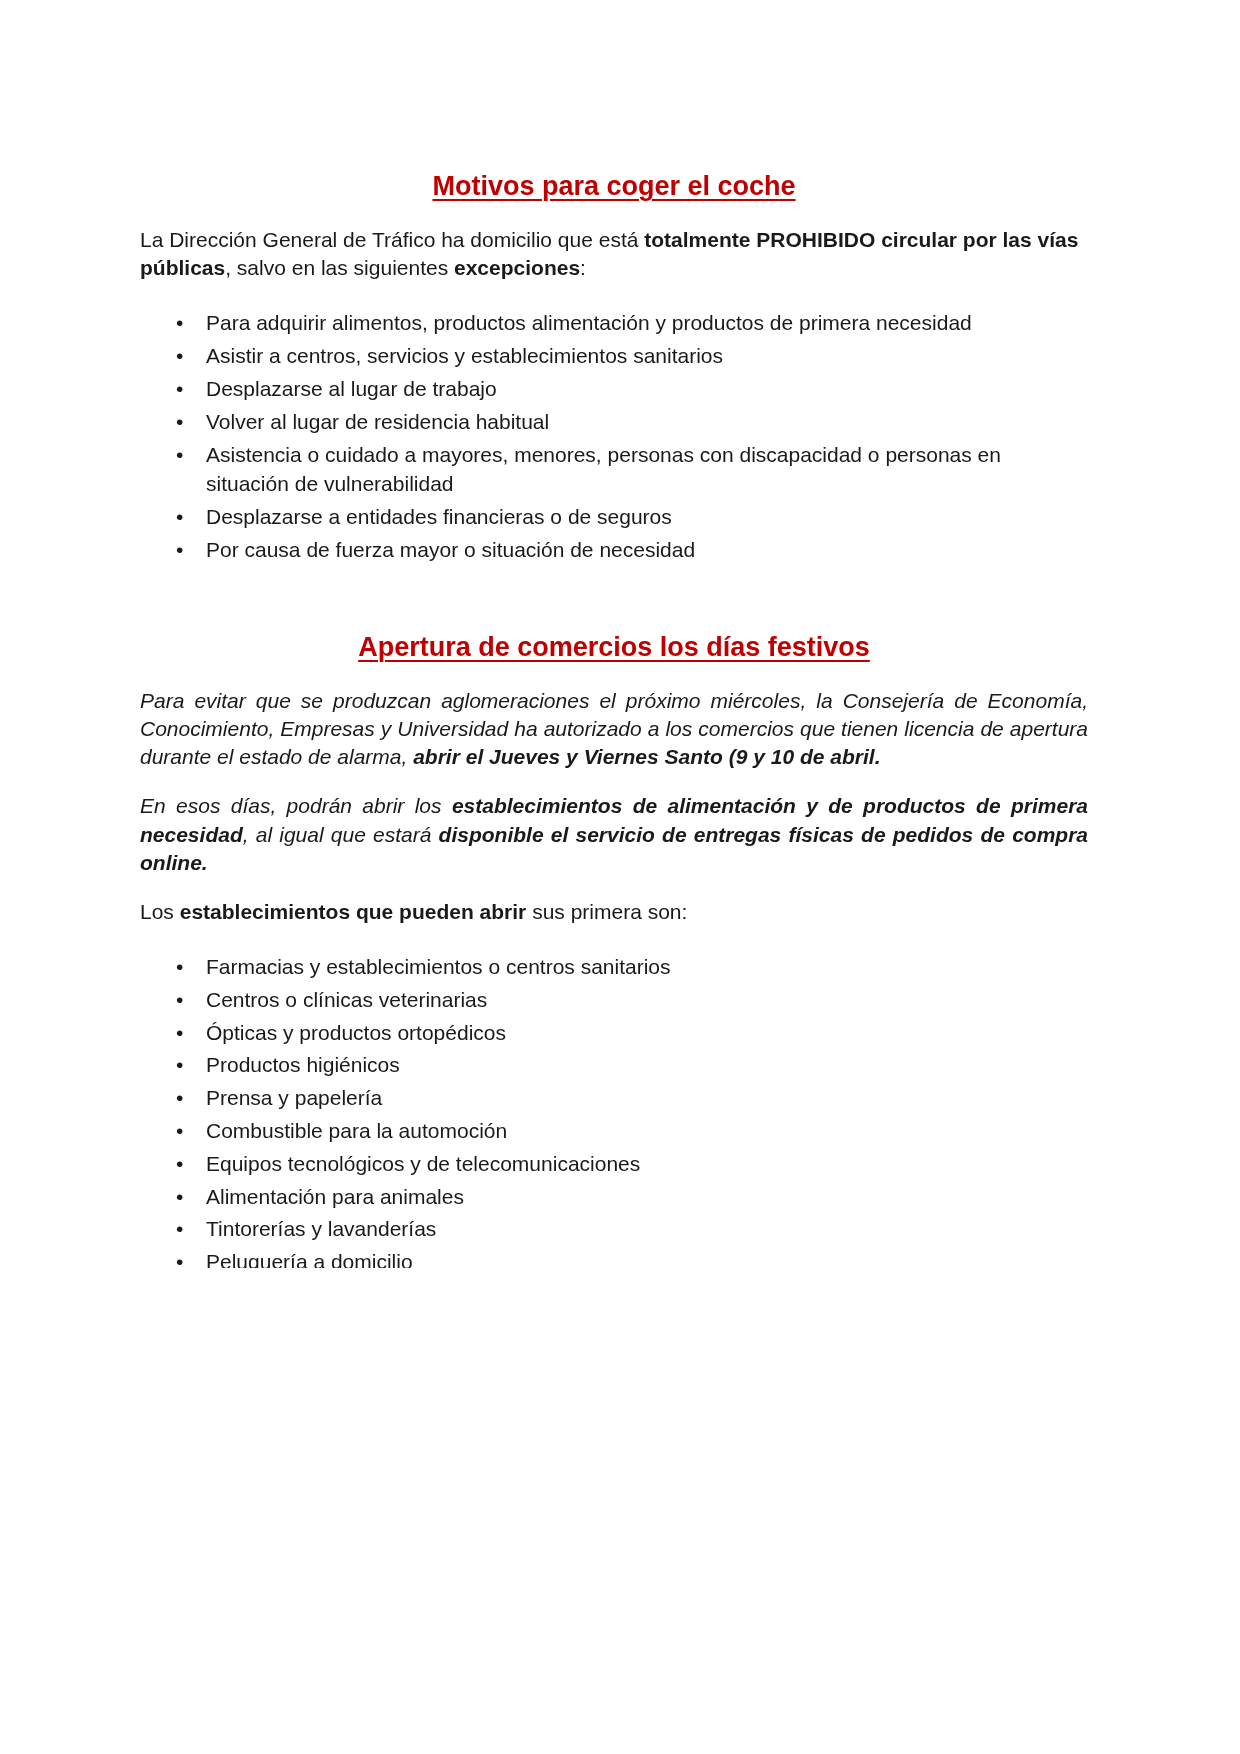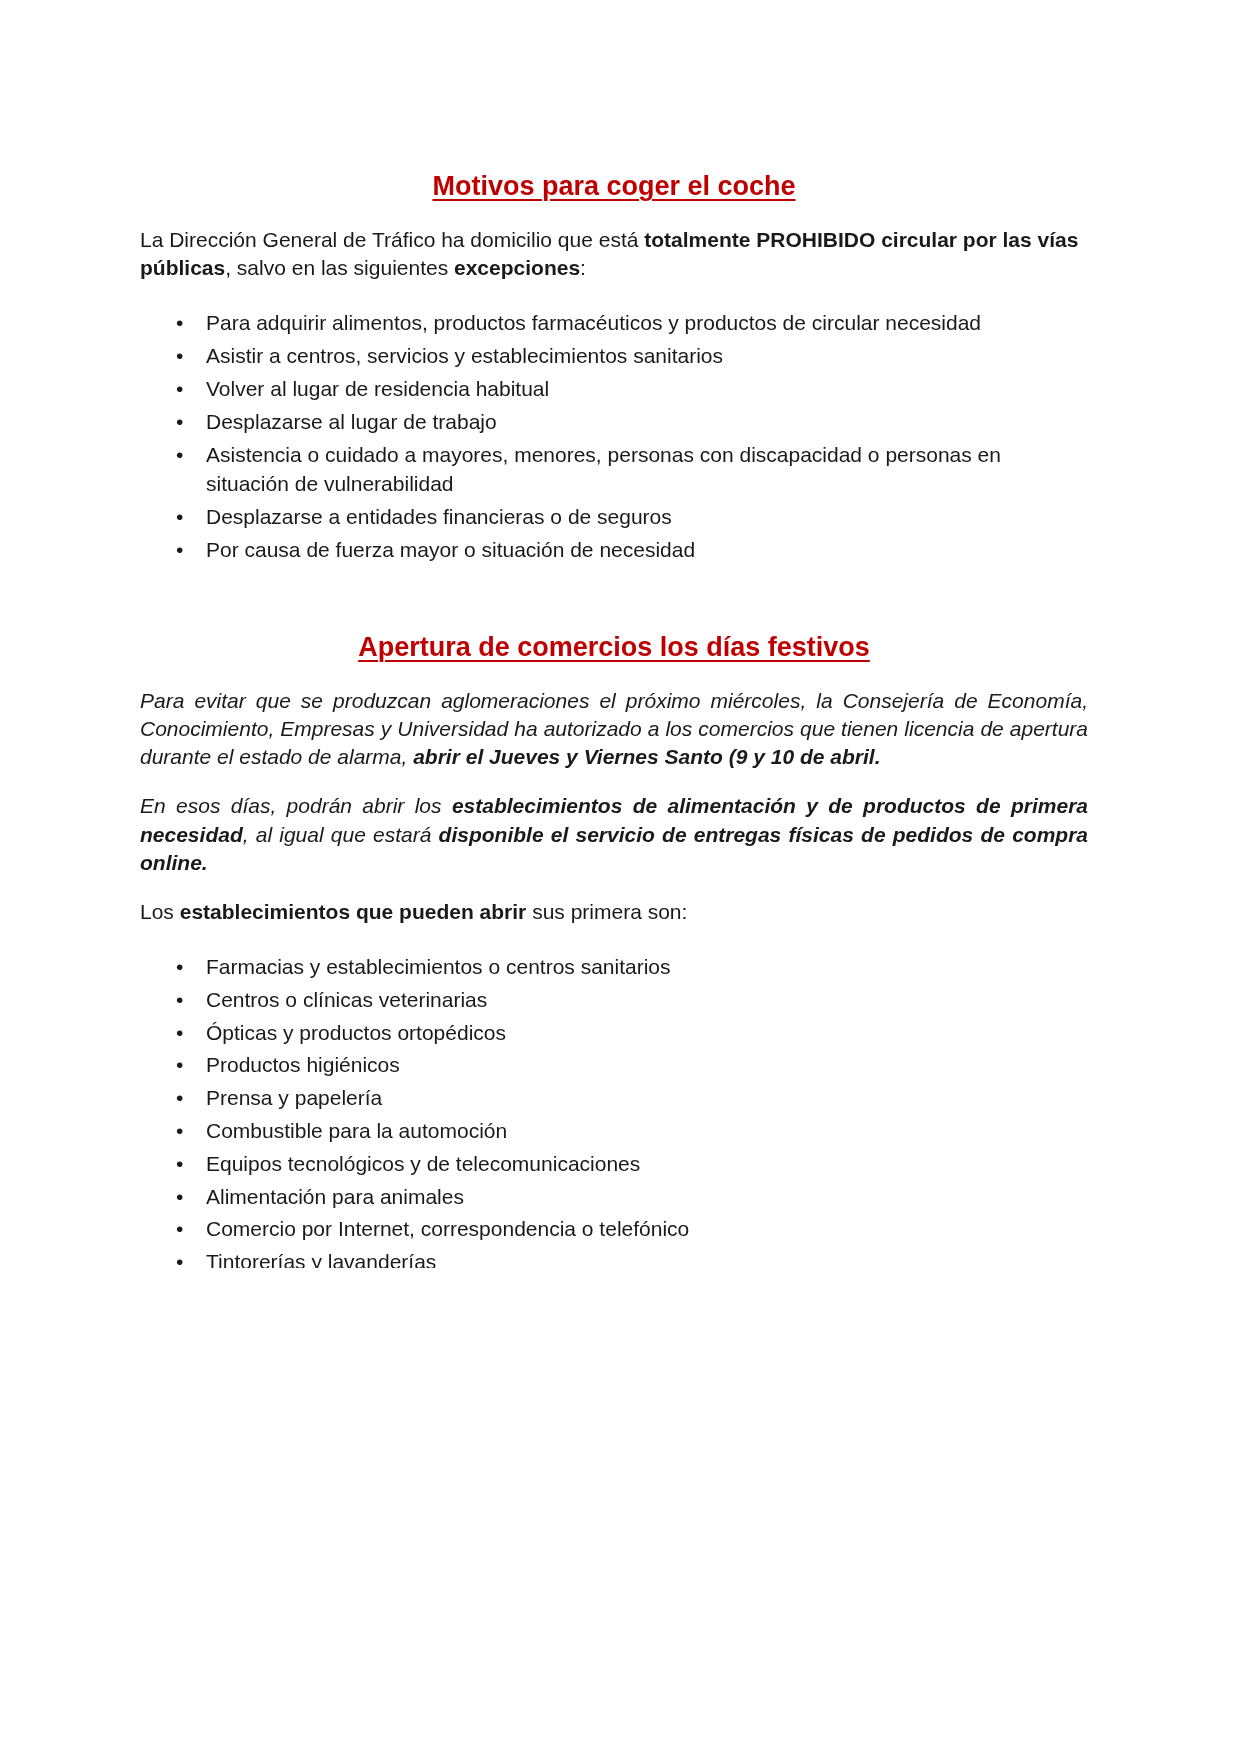--- a/index.html
+++ b/index.html
@@ -65,43 +65,42 @@
 </style>
 </head>
 <body>
 
 <div class="page">
 
   <div class="section">
     <h1 class="section-heading">Motivos para coger el coche</h1>
     <p class="para"><span>La Dirección General de Tráfico ha domicilio que está </span><b>totalmente PROHIBIDO circular por las vías públicas</b><span>, salvo en las siguientes </span><b>excepciones</b><span>:</span></p>
     <ul class="doc-list">
-        <li>Para adquirir alimentos, productos farmacéuticos y productos de circular necesidad</li>
+        <li>Para adquirir alimentos, productos alimentación y productos de primera necesidad</li>
         <li>Asistir a centros, servicios y establecimientos sanitarios</li>
+        <li>Desplazarse al lugar de trabajo</li>
         <li>Volver al lugar de residencia habitual</li>
-        <li>Desplazarse al lugar de trabajo</li>
         <li>Asistencia o cuidado a mayores, menores, personas con discapacidad o personas en situación de vulnerabilidad</li>
         <li>Desplazarse a entidades financieras o de seguros</li>
         <li>Por causa de fuerza mayor o situación de necesidad</li>
       </ul>
   </div>
 
   <div class="section">
     <h1 class="section-heading">Apertura de comercios los días festivos</h1>
     <p class="para justify"><span>Para evitar que se produzcan aglomeraciones el próximo miércoles, la Consejería de Economía, Conocimiento, Empresas y Universidad ha autorizado a los comercios que tienen licencia de apertura durante el estado de alarma, </span><b>abrir el Jueves y Viernes Santo (9 y 10 de abril.</b></p>
     <p class="para justify"><span>En esos días, podrán abrir los </span><b>establecimientos de alimentación y de productos de primera necesidad</b><span>, al igual que estará </span><b>disponible el servicio de entregas físicas de pedidos de compra online.</b></p>
     <p class="para"><span>Los </span><b>establecimientos que pueden abrir</b><span> sus primera son:</span></p>
     <ul class="doc-list">
         <li>Farmacias y establecimientos o centros sanitarios</li>
         <li>Centros o clínicas veterinarias</li>
         <li>Ópticas y productos ortopédicos</li>
         <li>Productos higiénicos</li>
         <li>Prensa y papelería</li>
         <li>Combustible para la automoción</li>
         <li>Equipos tecnológicos y de telecomunicaciones</li>
         <li>Alimentación para animales</li>
-        <li>Comercio por Internet, correspondencia o telefónico</li>
         <li>Tintorerías y lavanderías</li>
         <li>Peluquería a domicilio</li>
       </ul>
   </div>
 
 </div>
 
 </body></html>

